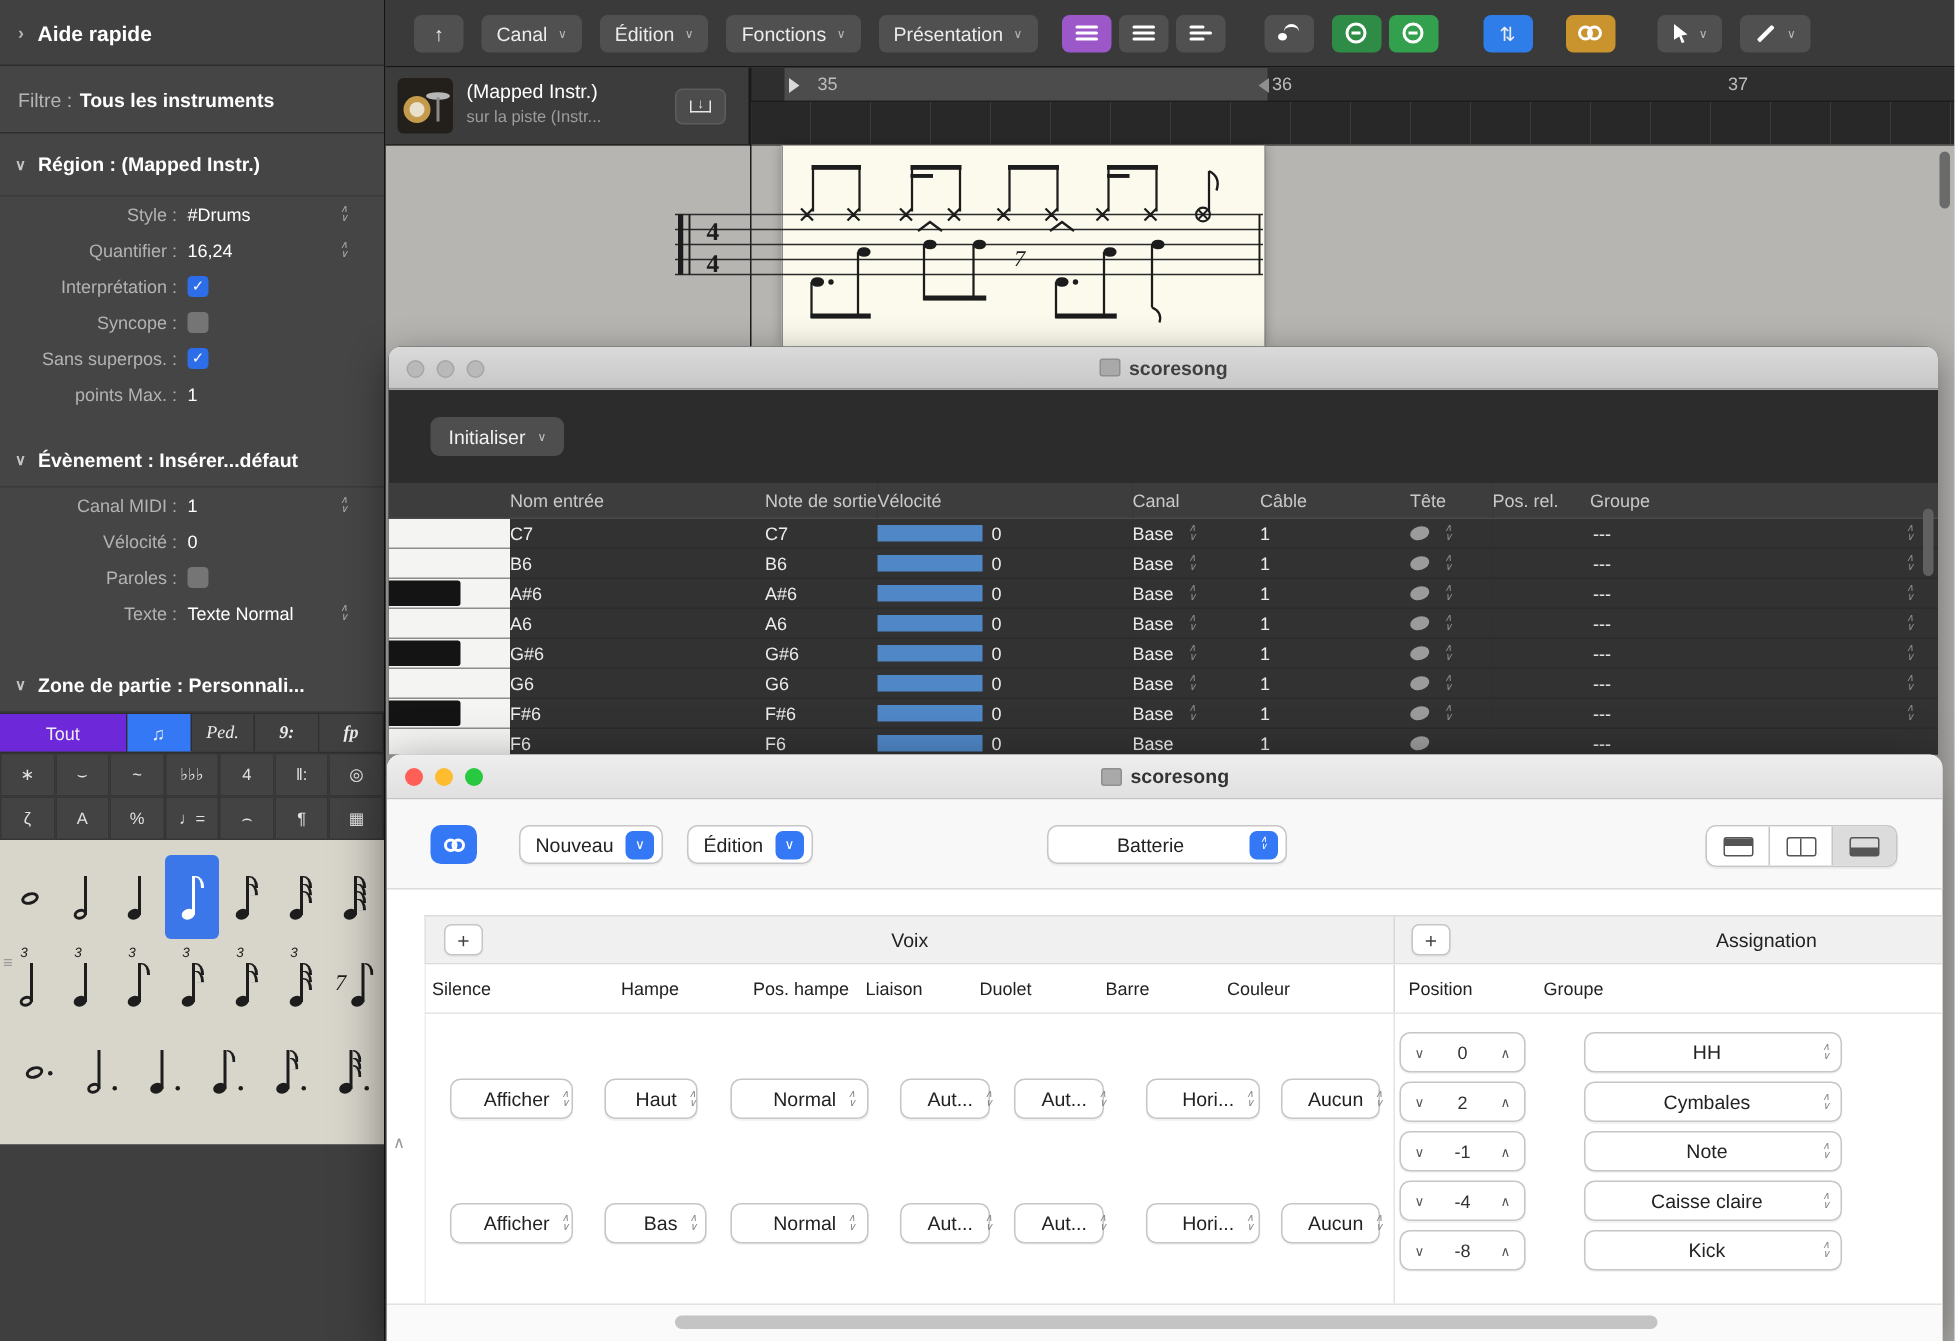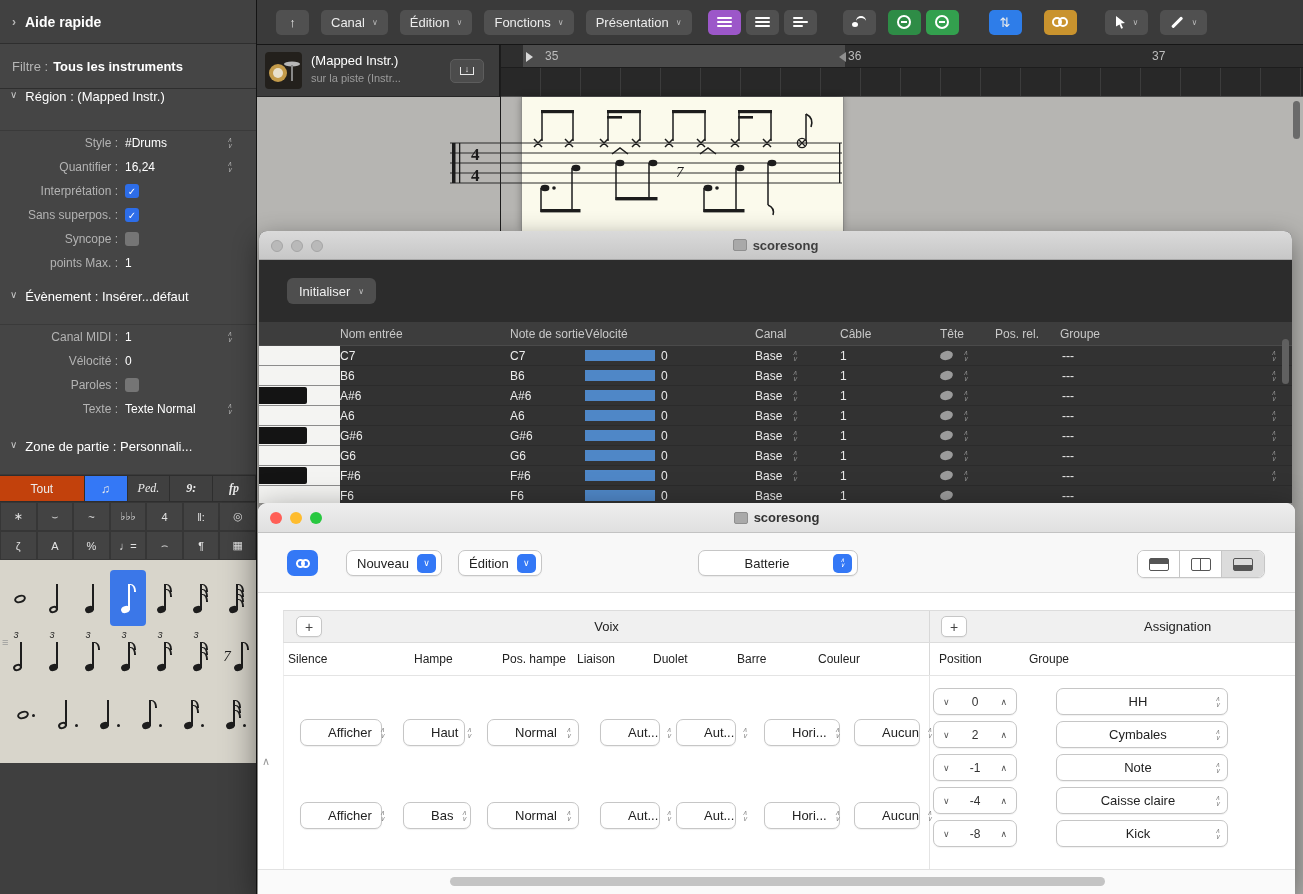--- a/index.html
+++ b/index.html
@@ -17,33 +17,33 @@
 .i-notes::after{content:"♫"}
 .i-clef::after{content:"9:";font-family:"Liberation Serif",serif;font-style:italic;font-weight:bold}
 .i-down::after{content:"↓"}
 
 
 .sidebar{position:absolute;left:0;top:0;width:257px;height:894px;background:#454545;color:#d6d6d6;border-right:1px solid #141414;z-index:1}
 .sb-head{height:44px;display:flex;align-items:center;gap:9px;padding:0 12px;background:#414141;border-bottom:1px solid #2e2e2e;color:#fff;font-weight:bold;font-size:14px}
 .sb-head .dis{color:#b5b5b5;font-size:12px}
 .sb-filter{height:45px;display:flex;align-items:center;gap:5px;padding:0 12px;border-bottom:1px solid #2e2e2e}
 .sb-filter .lab{color:#b5b5b5}.sb-filter .val{color:#fff;font-weight:bold}
-.sb-sec{height:42px;display:flex;gap:8px;padding:0 10px;color:#fff;font-weight:normal;border-bottom:1px solid #3a3a3a;font-size:13px}
+.sb-sec{height:42px;display:flex;align-items:center;gap:8px;padding:0 10px;color:#fff;font-weight:bold;border-bottom:1px solid #3a3a3a;font-size:13px}
 .sb-sec .dis{font-size:10px;color:#c5c5c5}
 .sb-sec.short{height:36px}
 .insp-row{height:24px;display:flex;align-items:center}
 .insp-label{width:118px;text-align:right;color:#b3b3b3;font-size:12px;flex:none}
 .insp-value{margin-left:7px;color:#fff;font-weight:normal;font-size:12px;flex:1}
 .insp-row .vstep{margin-right:24px}
 .cb{width:14px;height:14px;border-radius:3px;margin-left:7px;background:#757575;display:flex;align-items:center;justify-content:center;color:#fff;font-size:10px}
 .cb.on{background:#2d6de8}
 .sb-gap{height:14px}.sb-gap2{height:18px}
 .pb-tabs{display:flex;height:27px;border-top:1px solid #2e2e2e;border-bottom:1px solid #2e2e2e}
 .pb-tab{display:flex;align-items:center;justify-content:center;color:#ececec;border-right:1px solid #2e2e2e;background:#404040;font-size:12px}
-.pb-tab.t-tout{width:85px;background:#c2410c}
+.pb-tab.t-tout{width:85px;background:#6d28d9}
 .pb-tab.t-ic{width:43px}
 .pb-tab.blue{background:#3478f6}
 .pb-tab .ped{font-family:"Liberation Serif",serif;font-style:italic}
 .pb-tab .fp{font-family:"Liberation Serif",serif;font-style:italic;font-weight:bold}
 .sym-grid{display:grid;grid-template-columns:repeat(7,1fr)}
 .sym{height:29px;display:flex;align-items:center;justify-content:center;background:#434343;border:1px solid #363636;color:#e2e2e2;font-size:11px}
 .palette{background:#d8d5cb;padding:8px 2px;height:203px}
 .pal-row{display:grid;grid-template-columns:repeat(7,1fr);margin:2px 0}
 .pal-row.six{grid-template-columns:repeat(6,1fr)}
 .pal-cell{height:56px;display:flex;align-items:center;justify-content:center;border-radius:4px}
@@ -149,21 +149,21 @@
 .li.bot::after{content:"";position:absolute;left:0;right:0;bottom:0;height:5px;background:#555}
 .w2-band{position:absolute;left:25px;top:107px;right:0;height:33px;background:#f0f0f0;border-top:1px solid #dcdcdc;border-bottom:1px solid #dcdcdc;border-left:1px solid #e2e2e2}
 .plusbtn{position:absolute;width:26px;height:21px;top:5px;border:1px solid #c6c6c6;border-radius:5px;background:#fff;display:flex;align-items:center;justify-content:center;color:#444;font-size:14px;box-shadow:0 1px 1px rgba(0,0,0,.05)}
 .bandlab{position:absolute;top:8px;font-size:13px;color:#222}
 .band-div{position:absolute;left:645px;top:0;bottom:0;width:1px;background:#d8d8d8}
 .w2-cols{position:absolute;left:25px;top:140px;right:0;height:33px;background:#fff;border-bottom:1px solid #e4e4e4;border-left:1px solid #eee}
 .collab{position:absolute;top:9px;font-size:12px;color:#222}
 .w2-body{position:absolute;left:25px;top:173px;right:0;bottom:25px;background:#fff;border-left:1px solid #eee}
 .body-div{position:absolute;left:645px;top:0;bottom:0;width:1px;background:#e4e4e4}
 .vpill{position:absolute;height:27px}
-.vpill .pill{height:27px;padding:0 7px 0 27px;justify-content:space-between;width:100%}
+.vpill .pill{height:27px;padding:0 7px 0 27px;justify-content:center;width:100%}
 .hstep{position:absolute;width:84px;height:27px;border:1px solid #c6c6c6;border-radius:7px;background:#fff;display:flex;align-items:center;justify-content:space-between;padding:0 9px;font-size:12px;color:#333;box-shadow:0 1px 1px rgba(0,0,0,.05)}
 .hstep .a{font-size:9px;color:#555}
 .gdrop{position:absolute;left:772px;width:172px;height:27px}
 .gdrop .pill{height:27px;justify-content:space-between;padding:0 7px 0 12px;width:100%}
 .gdrop .lab{flex:1;text-align:center}
 .collapse{position:absolute;left:4px;top:252px;color:#999;font-size:11px}
 .w2-scroll{position:absolute;left:0;right:0;bottom:0;height:25px;background:#fafafa;border-top:1px solid #e2e2e2}
 .w2-thumb{position:absolute;left:192px;top:7px;width:655px;height:9px;background:#c4c4c4;border-radius:5px}
 </style>
 </head>
@@ -902,26 +902,26 @@
       <span class="vstep">
           <i class="cu"></i>
           <i class="cd"></i>
         </span>
     </div>
     <div class="insp-row">
       <span class="insp-label">Interprétation :</span>
       <span class="cb on i-check"></span>
     </div>
     <div class="insp-row">
+      <span class="insp-label">Syncope :</span>
+      <span class="cb"></span>
+    </div>
+    <div class="insp-row">
       <span class="insp-label">Sans superpos. :</span>
       <span class="cb on i-check"></span>
-    </div>
-    <div class="insp-row">
-      <span class="insp-label">Syncope :</span>
-      <span class="cb"></span>
     </div>
     <div class="insp-row">
       <span class="insp-label">points Max. :</span>
       <span class="insp-value">1</span>
     </div>
 
     <div class="sb-gap"></div>
     <div class="sb-sec short">
         <span class="dis cd"></span>
         <span>Évènement : Insérer...défaut</span>

